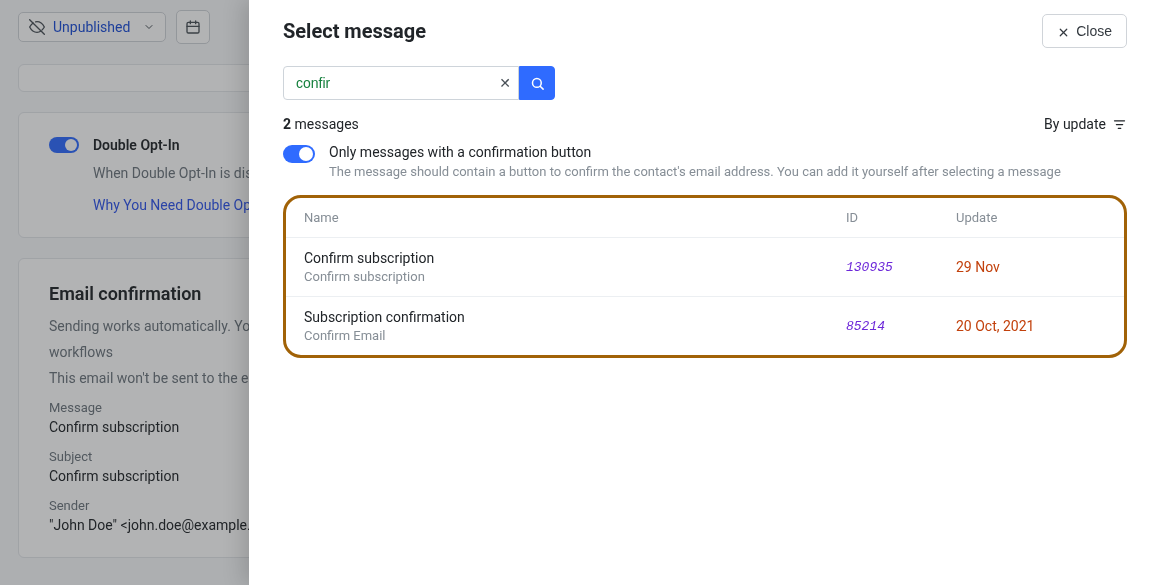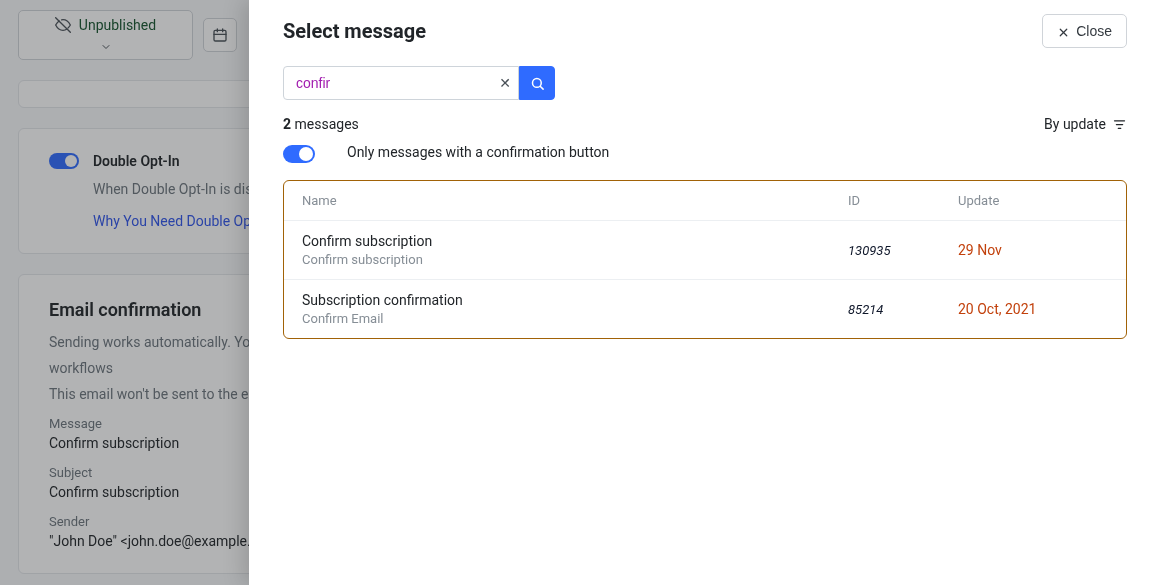--- a/index.html
+++ b/index.html
@@ -28,24 +28,23 @@
     margin-bottom: 20px;
   }
   .bg-status-pill {
     display: flex;
     align-items: center;
     gap: 8px;
     border: 1px solid #d0d4d9;
     border-radius: 5px;
     padding: 6px 10px;
     background: #fff;
-    width: 175px;
+    width: 148px;
     justify-content: space-between;
-    color: #14532d;
-    flex-direction: column;
+    color: #1d4ed8;
   }
   .bg-status-left {
     display: flex;
     align-items: center;
     gap: 8px;
   }
   .bg-icon-btn {
     border: 1px solid #d0d4d9;
     border-radius: 5px;
     width: 34px;
@@ -153,21 +152,21 @@
     position: relative;
     width: 236px;
   }
   .search-input {
     width: 100%;
     height: 34px;
     border: 1px solid #ced4da;
     border-radius: 4px 0 0 4px;
     padding: 6px 30px 6px 12px;
     font-size: 14px;
-    color: #a21caf;
+    color: #15803d;
     outline: none;
   }
   .search-clear {
     position: absolute;
     right: 8px;
     top: 50%;
     transform: translateY(-50%);
     color: #495057;
     cursor: pointer;
     font-size: 14px;
@@ -198,21 +197,21 @@
     display: flex;
     align-items: center;
     gap: 6px;
     color: #212529;
     cursor: pointer;
     font-size: 14px;
   }
 
   .filter-row {
     display: flex;
-    gap: 32px;
+    gap: 14px;
     align-items: flex-start;
     margin-bottom: 16px;
   }
   .filter-switch {
     width: 32px;
     height: 18px;
     background: #2f6bff;
     border-radius: 10px;
     position: relative;
     flex: 0 0 auto;
@@ -226,41 +225,41 @@
     height: 14px;
     background: #fff;
     border-radius: 50%;
     top: 2px;
     right: 2px;
   }
   .filter-text .t1 { font-size: 14px; color: #212529; margin-bottom: 4px; }
   .filter-text .t2 { font-size: 13px; color: #868e96; }
 
   .tbl {
-    border: 1px solid #a16207;
-    border-radius: 6px;
+    border: 3px solid #a16207;
+    border-radius: 18px;
     overflow: hidden;
   }
   .thead, .trow {
     display: grid;
     grid-template-columns: 1fr 110px 150px;
     padding: 12px 18px;
     align-items: center;
   }
   .thead {
     font-size: 13px;
     color: #868e96;
   }
   .trow {
     border-top: 1px solid #eceff2;
     cursor: pointer;
   }
   .cell-name .n1 { font-size: 14px; color: #212529; margin-bottom: 3px; }
   .cell-name .n2 { font-size: 13px; color: #868e96; }
-  .cell-id { font-size: 13px; color: #0f172a; font-style: italic; }
+  .cell-id { font-size: 13px; color: #6d28d9; font-style: italic; font-family: Liberation Mono, monospace; }
   .cell-date { font-size: 14px; color: #c2410c; }
 
   svg { display: block; }
 </style>
 </head>
 <body>
 
 <div class="bg-page">
   <div class="bg-topbar">
     <div class="bg-status-pill">
@@ -369,20 +368,21 @@
             <line x1="10" y1="18" x2="14" y2="18"></line>
           </svg>
       </span>
     </div>
   </div>
 
   <div class="filter-row">
     <div class="filter-switch"></div>
     <div class="filter-text">
       <div class="t1">Only messages with a confirmation button</div>
+      <div class="t2">The message should contain a button to confirm the contact's email address. You can add it yourself after selecting a message</div>
     </div>
   </div>
 
   <div class="tbl">
     <div class="thead">
       <div>Name</div>
       <div>ID</div>
       <div>Update</div>
     </div>
 

